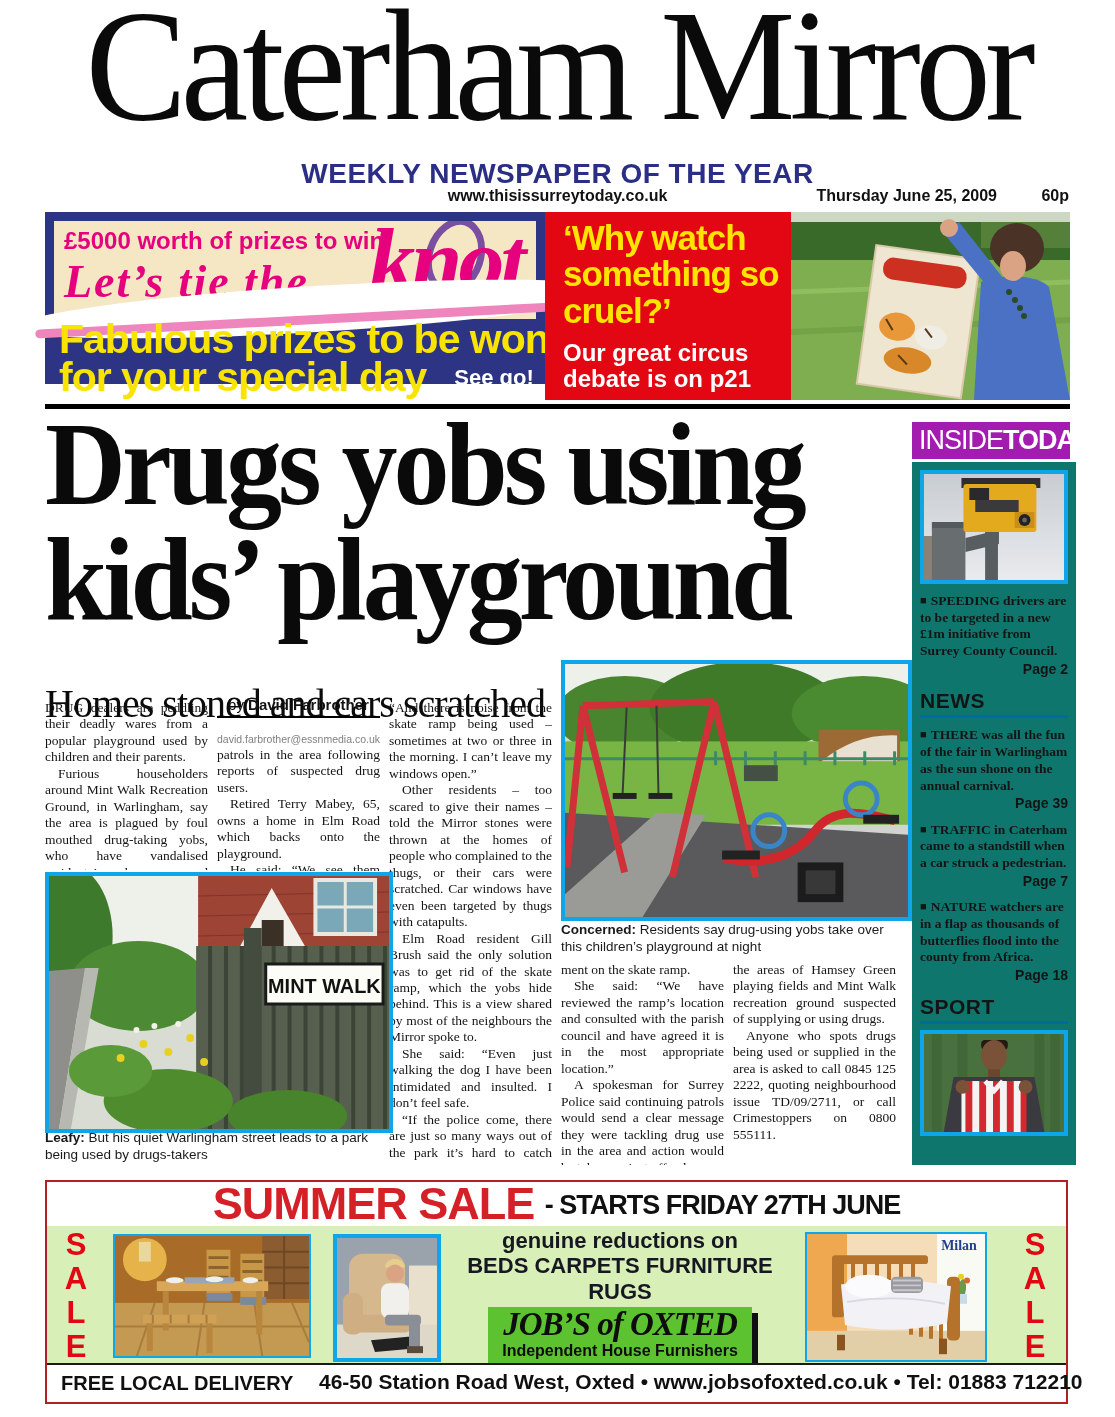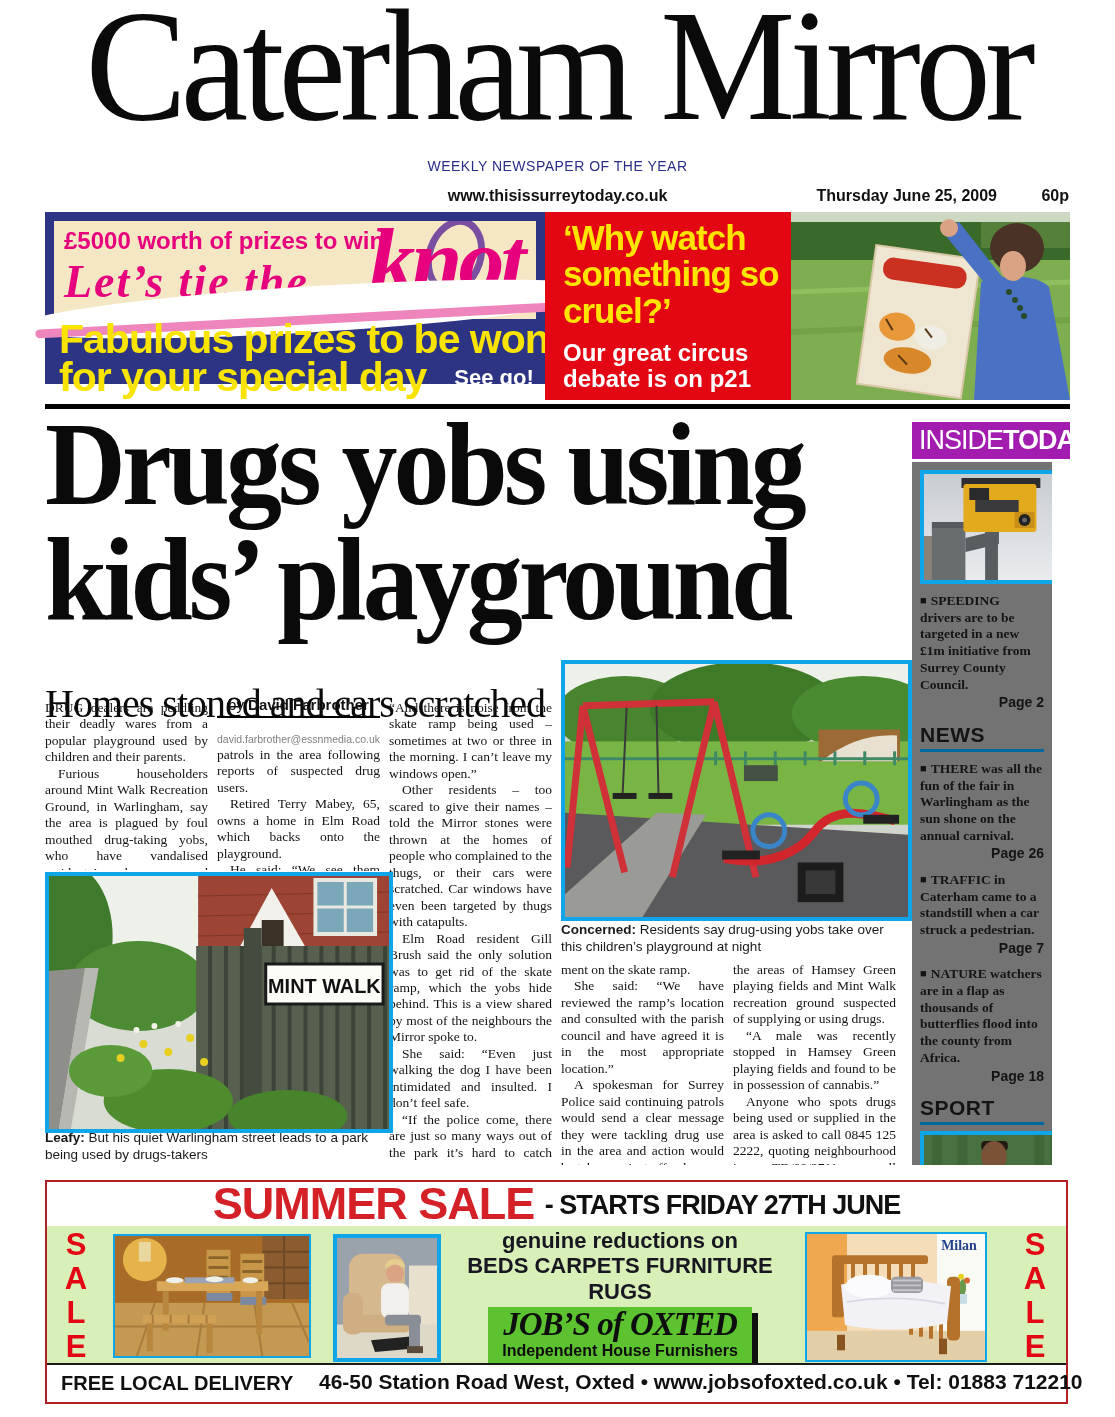--- a/index.html
+++ b/index.html
@@ -4,21 +4,21 @@
 <style>
   html,body{margin:0;padding:0;background:#e9e9e9;}
   .page{position:relative;width:1115px;height:1417px;background:#fff;overflow:hidden;
         font-family:"Liberation Sans",sans-serif;color:#111;margin:0 auto;}
   .abs{position:absolute;}
 
   
   .mast-title{left:0;right:0;top:-16px;text-align:center;font-family:"Liberation Serif",serif;
      font-size:152px;font-weight:400;letter-spacing:-6px;color:#0a0a0a;line-height:1.05;
      transform:scaleY(1.04);transform-origin:center top;white-space:nowrap;}
-  .mast-tagline{left:0;right:0;top:158px;text-align:center;font-weight:400;font-size:14px;
+  .mast-tagline{left:0;right:0;top:158px;text-align:center;font-weight:700;font-size:28px;
      color:#2b2e85;letter-spacing:.5px;}
   .mast-info{top:187px;font-weight:700;font-size:16px;color:#111;}
 
   
   .knot-banner{left:45px;top:212px;width:500px;height:172px;background:#2c3483;}
   .knot-cream{position:absolute;left:9px;top:9px;right:9px;height:98px;background:#f5e7c4;overflow:hidden;}
   .knot-prizes{position:absolute;left:10px;top:6px;font-weight:700;font-size:24px;color:#e6007e;}
   .knot-script{position:absolute;left:10px;top:34px;font-family:"Liberation Serif",serif;
      font-style:italic;font-weight:700;font-size:46px;color:#e6007e;letter-spacing:2px;}
   .knot-word{position:absolute;right:14px;top:-14px;font-family:"Liberation Serif",serif;
@@ -61,21 +61,21 @@
 
   
   .photo{border:4px solid #0ea5e9;background:#cfd4cc;}
   .caption{font-size:13.5px;line-height:1.25;color:#1a1a1a;}
   .caption b{font-weight:700;}
 
   
   .it-header{left:912px;top:422px;width:158px;height:37px;background:#a21caf;color:#fff;
      font-size:27px;letter-spacing:-1px;line-height:37px;padding-left:7px;box-sizing:border-box;}
   .it-header .bold{font-weight:800;}
-  .it-panel{left:912px;top:462px;width:140px;height:703px;background:#737373;box-sizing:border-box;
+  .it-panel{left:912px;top:462px;width:164px;height:703px;background:#0f766e;box-sizing:border-box;
      padding:8px;overflow:hidden;}
   .it-item{font-family:"Liberation Serif",serif;font-weight:700;font-size:13.5px;line-height:1.24;
      color:#141414;margin-top:9px;}
   .it-page{text-align:right;font-weight:700;font-size:14px;font-family:"Liberation Sans",sans-serif;
      margin-top:1px;}
   .it-section{font-weight:800;font-size:21px;letter-spacing:.5px;border-bottom:3px solid #0369a1;
      padding-bottom:2px;margin-top:11px;color:#141414;}
   .bullet{font-size:11px;margin-right:4px;vertical-align:1px;}
 
   
@@ -189,21 +189,20 @@
 
   </div>
   <div class="abs col" style="left:561px;top:962px;height:203px;">
     <p>ment on the skate ramp.</p>
     <p>She said: “We have reviewed the ramp’s location and consulted with the parish council and have agreed it is in the most appropriate location.”</p>
     <p>A spokesman for Surrey Police said continuing patrols would send a clear message they were tackling drug use in the area and action would be taken against offenders.</p>
 
   </div>
   <div class="abs col" style="left:733px;top:962px;height:203px;">
     <p>the areas of Hamsey Green playing fields and Mint Walk recreation ground suspected of supplying or using drugs.</p>
-    <p>“A male was recently stopped in Hamsey Green playing fields and found to be in possession of cannabis.”</p>
     <p>Anyone who spots drugs being used or supplied in the area is asked to call 0845 125 2222, quoting neighbourhood issue TD/09/2711, or call Crimestoppers on 0800 555111.</p>
   </div>
 
   <div class="abs photo" style="left:561px;top:660px;width:343px;height:253px;">
     <svg width="100%" height="100%" viewBox="0 0 345 255" preserveAspectRatio="none">
       <rect width="345" height="70" fill="#edf1ea"></rect>
       <ellipse cx="60" cy="52" rx="70" ry="40" fill="#49842f"></ellipse>
       <ellipse cx="180" cy="44" rx="95" ry="46" fill="#3f7a28"></ellipse>
       <ellipse cx="300" cy="50" rx="72" ry="38" fill="#4a8a30"></ellipse>
       <rect y="78" width="345" height="84" fill="#79b544"></rect>
@@ -314,21 +313,21 @@
           <circle cx="102" cy="46" r="2.5" fill="#666"></circle>
       </svg>
     </div>
     <div class="it-item">
       <span class="bullet">■</span><span>SPEEDING</span><span style="font-weight:700;"> drivers are to be targeted in a new £1m initiative from Surrey County Council.</span>
       <div class="it-page">Page 2</div>
     </div>
     <div class="it-section">NEWS</div>
     <div class="it-item">
       <span class="bullet">■</span><span>THERE</span><span> was all the fun of the fair in Warlingham as the sun shone on the annual carnival.</span>
-      <div class="it-page">Page 26</div>
+      <div class="it-page">Page 39</div>
     </div>
     <div class="it-item">
       <span class="bullet">■</span><span>TRAFFIC</span><span> in Caterham came to a standstill when a car struck a pedestrian.</span>
       <div class="it-page">Page 7</div>
     </div>
     <div class="it-item">
       <span class="bullet">■</span><span>NATURE</span><span> watchers are in a flap as thousands of butterflies flood into the county from Africa.</span>
       <div class="it-page">Page 18</div>
     </div>
     <div class="it-section">SPORT</div>

